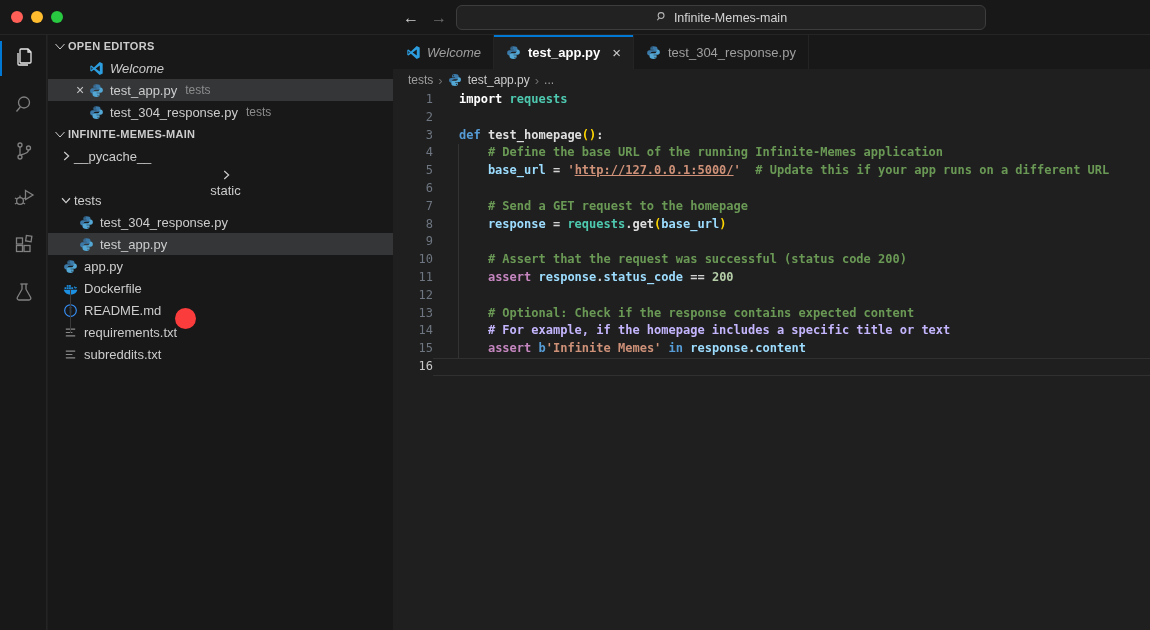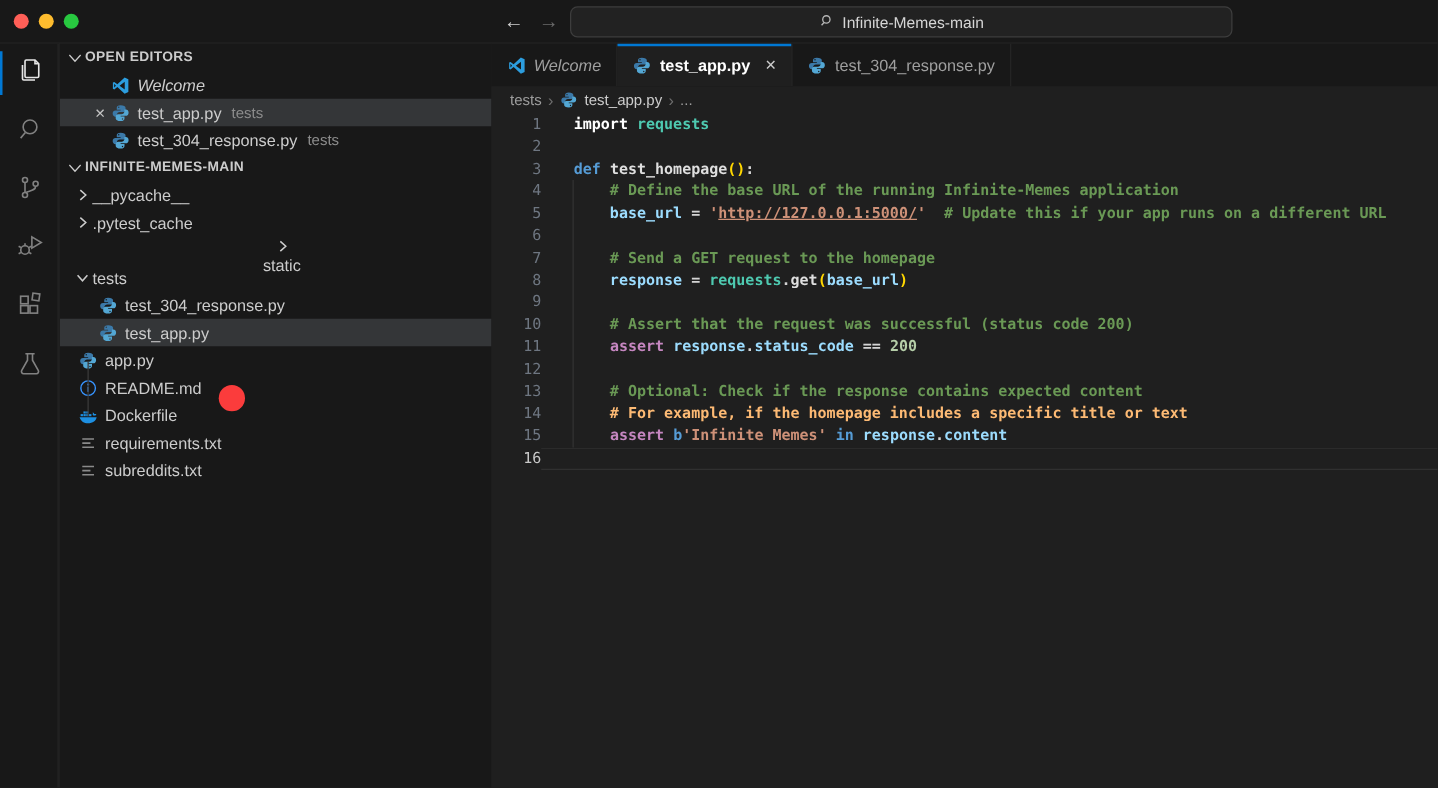--- a/index.html
+++ b/index.html
@@ -195,39 +195,31 @@
         <span>INFINITE-MEMES-MAIN</span>
       </div>
       <div class="row" style="padding-left: 10px;">
         <span class="chev">
           <svg viewBox="0 0 16 16">
             <path d="m6 3.5 5 4.5-5 4.5" fill="none"></path>
           </svg>
         </span>
         <span class="lbl">__pycache__</span>
       </div>
+      <div class="row" style="padding-left: 10px; flex-direction: column;">
+        <span class="chev">
+          <svg viewBox="0 0 16 16">
+            <path d="m6 3.5 5 4.5-5 4.5" fill="none"></path>
+          </svg>
+        </span>
+        <span class="lbl">static</span>
+      </div>
       <div class="row" style="padding-left: 10px;">
         <span class="chev">
           <svg viewBox="0 0 16 16">
-            <path d="m6 3.5 5 4.5-5 4.5" fill="none"></path>
-          </svg>
-        </span>
-        <span class="lbl">.pytest_cache</span>
-      </div>
-      <div class="row" style="padding-left: 10px; flex-direction: column;">
-        <span class="chev">
-          <svg viewBox="0 0 16 16">
-            <path d="m6 3.5 5 4.5-5 4.5" fill="none"></path>
-          </svg>
-        </span>
-        <span class="lbl">static</span>
-      </div>
-      <div class="row" style="padding-left: 10px;">
-        <span class="chev">
-          <svg viewBox="0 0 16 16">
             <path d="m3.5 6 4.5 5L12.5 6" fill="none"></path>
           </svg>
         </span>
         <span class="lbl">tests</span>
       </div>
       <div class="row" style="padding-left: 30px;">
         <span class="ficon">
           <svg viewBox="0 0 16 16">
             <path fill="#3b79a8" d="M8 1.2c-2.4 0-3.3.9-3.3 2.2v1.7H8v.6H3.6c-1.4 0-2.4 1-2.4 2.7s1 2.7 2.4 2.7h1.2V9.4c0-1.3 1.1-2.3 2.4-2.3h3c1.2 0 2-.8 2-2V3.4c0-1.3-1.6-2.2-4.2-2.2zM6.4 2.4a.6.6 0 1 1 0 1.2.6.6 0 0 1 0-1.2z"></path>
             <path fill="#53a7d4" d="M8 14.8c2.4 0 3.3-.9 3.3-2.2v-1.7H8v-.6h4.4c1.4 0 2.4-1 2.4-2.7s-1-2.7-2.4-2.7h-1.2v1.7c0 1.3-1.1 2.3-2.4 2.3h-3c-1.2 0-2 .8-2 2v1.7c0 1.3 1.6 2.2 4.2 2.2zm1.6-1.2a.6.6 0 1 1 0-1.2.6.6 0 0 1 0 1.2z"></path>
@@ -245,44 +237,44 @@
         <span class="lbl">test_app.py</span>
       </div>
       <div class="row" style="padding-left: 14px;">
         <span class="ficon">
           <svg viewBox="0 0 16 16">
             <path fill="#3b79a8" d="M8 1.2c-2.4 0-3.3.9-3.3 2.2v1.7H8v.6H3.6c-1.4 0-2.4 1-2.4 2.7s1 2.7 2.4 2.7h1.2V9.4c0-1.3 1.1-2.3 2.4-2.3h3c1.2 0 2-.8 2-2V3.4c0-1.3-1.6-2.2-4.2-2.2zM6.4 2.4a.6.6 0 1 1 0 1.2.6.6 0 0 1 0-1.2z"></path>
             <path fill="#53a7d4" d="M8 14.8c2.4 0 3.3-.9 3.3-2.2v-1.7H8v-.6h4.4c1.4 0 2.4-1 2.4-2.7s-1-2.7-2.4-2.7h-1.2v1.7c0 1.3-1.1 2.3-2.4 2.3h-3c-1.2 0-2 .8-2 2v1.7c0 1.3 1.6 2.2 4.2 2.2zm1.6-1.2a.6.6 0 1 1 0-1.2.6.6 0 0 1 0 1.2z"></path>
           </svg>
         </span>
         <span class="lbl">app.py</span>
-      </div>
-      <div class="row" style="padding-left: 14px;">
-        <span class="ficon">
-          <svg viewBox="0 0 16 16">
-            <circle cx="8" cy="8" r="6.2" fill="none" stroke="#3794ff" stroke-width="1.2"></circle>
-            <circle cx="8" cy="5" r=".95" fill="#3794ff"></circle>
-            <rect x="7.3" y="6.8" width="1.4" height="4.4" fill="#3794ff"></rect>
-          </svg>
-        </span>
-        <span class="lbl">README.md</span>
       </div>
       <div class="row" style="padding-left: 14px;">
         <span class="ficon">
           <svg viewBox="0 0 16 16" fill="#1d8fe1">
             <rect x="1.6" y="6.7" width="2" height="1.8"></rect>
             <rect x="4" y="6.7" width="2" height="1.8"></rect>
             <rect x="6.4" y="6.7" width="2" height="1.8"></rect>
             <rect x="4" y="4.4" width="2" height="1.8"></rect>
             <rect x="6.4" y="4.4" width="2" height="1.8"></rect>
             <rect x="8.8" y="6.7" width="2" height="1.8"></rect>
             <path d="M11.8 7.2c.4-.8.3-1.6.1-2 .7.3 1.2.8 1.4 1.4.6-.1 1.3 0 1.8.4-.4.7-1.3 1-2.2 1zM.7 9.4h14.6c-.4 1.5-1 2.7-2.3 3.7-1.3 1-3.2 1.5-5.1 1.5-3.4 0-5.9-1.6-7.2-5.2z"></path>
           </svg>
         </span>
         <span class="lbl">Dockerfile</span>
+      </div>
+      <div class="row" style="padding-left: 14px;">
+        <span class="ficon">
+          <svg viewBox="0 0 16 16">
+            <circle cx="8" cy="8" r="6.2" fill="none" stroke="#3794ff" stroke-width="1.2"></circle>
+            <circle cx="8" cy="5" r=".95" fill="#3794ff"></circle>
+            <rect x="7.3" y="6.8" width="1.4" height="4.4" fill="#3794ff"></rect>
+          </svg>
+        </span>
+        <span class="lbl">README.md</span>
       </div>
       <div class="row" style="padding-left: 14px;">
         <span class="ficon">
           <svg viewBox="0 0 16 16" stroke="#8a8a8a" stroke-width="1.3" fill="none">
             <path d="M3 4.5h10M3 8h7M3 11.5h10"></path>
           </svg>
         </span>
         <span class="lbl">requirements.txt</span>
       </div>
       <div class="row" style="padding-left: 14px;">
@@ -388,21 +380,21 @@
     <div class="cline">
       <span class="ln">12</span>
       <span class="lc"></span>
     </div>
     <div class="cline">
       <span class="ln">13</span>
       <span class="lc"><span class="tk" style="color: rgb(106, 153, 85);">    # Optional: Check if the response contains expected content</span></span>
     </div>
     <div class="cline">
       <span class="ln">14</span>
-      <span class="lc"><span class="tk" style="color: #fdba74;">    # For example, if the homepage includes a specific title or text</span></span>
+      <span class="lc"><span class="tk" style="color: #c4b5fd;">    # For example, if the homepage includes a specific title or text</span></span>
     </div>
     <div class="cline">
       <span class="ln">15</span>
       <span class="lc"><span class="tk" style="color: rgb(212, 212, 212);">    </span><span class="tk" style="color: rgb(197, 134, 192);">assert</span><span class="tk" style="color: rgb(212, 212, 212);"> </span><span class="tk" style="color: rgb(86, 156, 214);">b</span><span class="tk" style="color: rgb(206, 145, 120);">'Infinite Memes'</span><span class="tk" style="color: rgb(212, 212, 212);"> </span><span class="tk" style="color: rgb(86, 156, 214);">in</span><span class="tk" style="color: rgb(212, 212, 212);"> </span><span class="tk" style="color: rgb(156, 220, 254);">response</span><span class="tk" style="color: rgb(212, 212, 212);">.</span><span class="tk" style="color: rgb(156, 220, 254);">content</span></span>
     </div>
     <div class="cline current">
       <span class="ln">16</span>
       <span class="lc"></span>
     </div>
     <div class="indent-guide" style="top: 53.4px; height: 213.6px;"></div>

